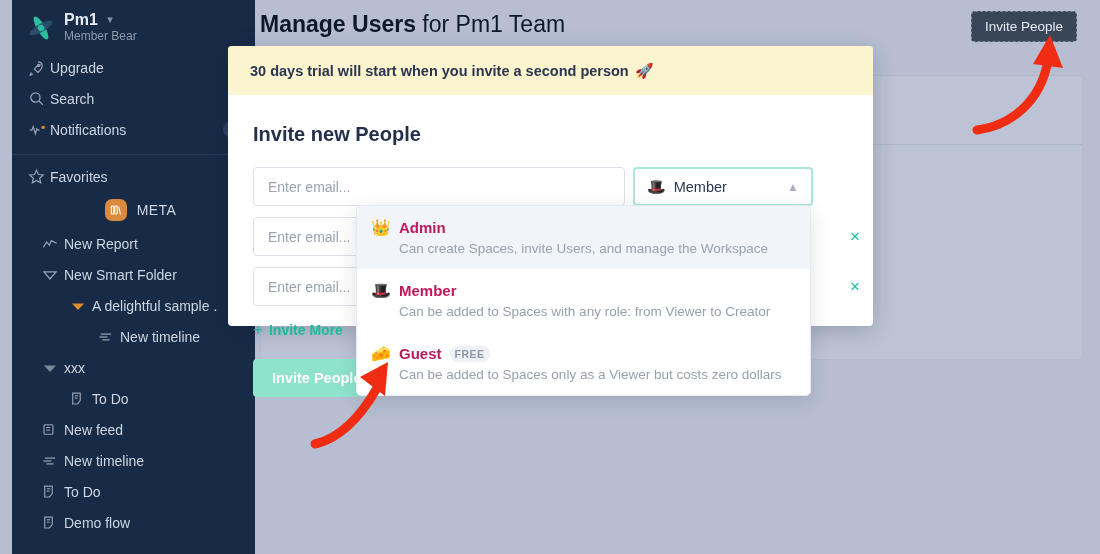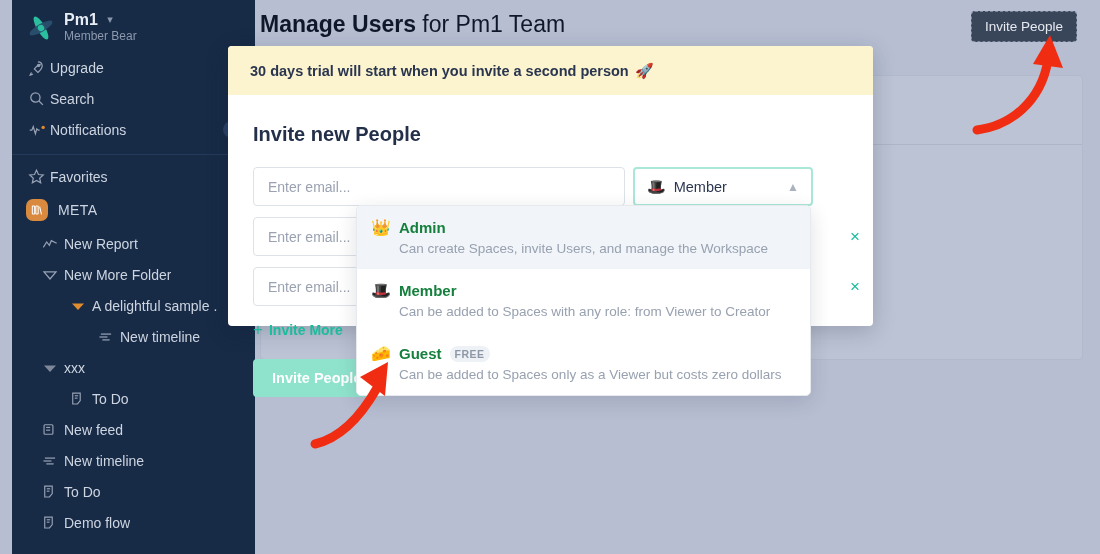--- a/index.html
+++ b/index.html
@@ -127,21 +127,21 @@
     position: absolute; left: 128px; top: 159px;
     width: 455px; background: #fff;
     border: 1px solid #e6e9ee; border-radius: 5px;
     box-shadow: 0 6px 20px rgba(25,35,60,.14);
     overflow: hidden; z-index: 40;
   }
   .opt { padding: 12px 14px 13px 14px; cursor: pointer; }
   .opt.active { background: #f1f5f9; }
   .optHead { display: flex; align-items: center; }
   .optHead .oico { font-size: 16px; width: 28px; flex: 0 0 28px; }
-  .optHead .oname { font-size: 15px; font-weight: bold; color: #15803d; }
+  .optHead .oname { font-size: 15px; font-weight: bold; color: #be185d; }
   .optHead .free {
     margin-left: 8px; font-size: 10.5px; font-weight: bold; color: #8d97a7;
     background: #eef1f5; border-radius: 8px; padding: 2px 5px; letter-spacing: .5px;
   }
   .optDesc { margin-left: 28px; margin-top: 4px; font-size: 13.5px; color: #98a1b0; }
 
   
   .arrowsvg { position: absolute; pointer-events: none; z-index: 60; }
 </style>
 </head>
@@ -204,21 +204,21 @@
 
   <div class="navitem">
     <span class="ico">
       <svg width="17" height="17" viewBox="0 0 24 24" fill="none" stroke="#97a2b4" stroke-width="1.7">
         <polygon points="12,3 14.8,9.2 21.5,9.9 16.5,14.4 17.9,21 12,17.6 6.1,21 7.5,14.4 2.5,9.9 9.2,9.2"></polygon>
       </svg>
     </span>
     <span class="lbl">Favorites</span>
   </div>
 
-  <div class="navitem metarow" style="height:36px;">
+  <div class="navitem metarow" style="height:36px;justify-content:center;">
     <span class="metaicon">
       <svg width="14" height="14" viewBox="0 0 24 24" fill="none" stroke="#fff" stroke-width="1.8">
         <rect x="4" y="5" width="4" height="14" rx="1"></rect>
         <rect x="10" y="5" width="4" height="14" rx="1"></rect>
         <path d="M16.5 6.2l3.2 13.1"></path>
       </svg>
     </span>
     <span class="lbl">META</span>
   </div>
 
@@ -230,21 +230,21 @@
     </span>
     <span class="lbl">New Report</span>
   </div>
 
   <div class="navitem ind1">
     <span class="ico">
       <svg width="16" height="14" viewBox="0 0 20 16" fill="none" stroke="#97a2b4" stroke-width="1.6">
         <path d="M2.5 4h15L10 13z"></path>
       </svg>
     </span>
-    <span class="lbl">New More Folder</span>
+    <span class="lbl">New Smart Folder</span>
   </div>
 
   <div class="navitem ind2">
     <span class="ico">
       <svg width="16" height="14" viewBox="0 0 20 16">
           <path d="M2.5 5h15L10 13z" fill="#e08b2e"></path>
         </svg>
     </span>
     <span class="lbl">A delightful sample .</span>
   </div>

